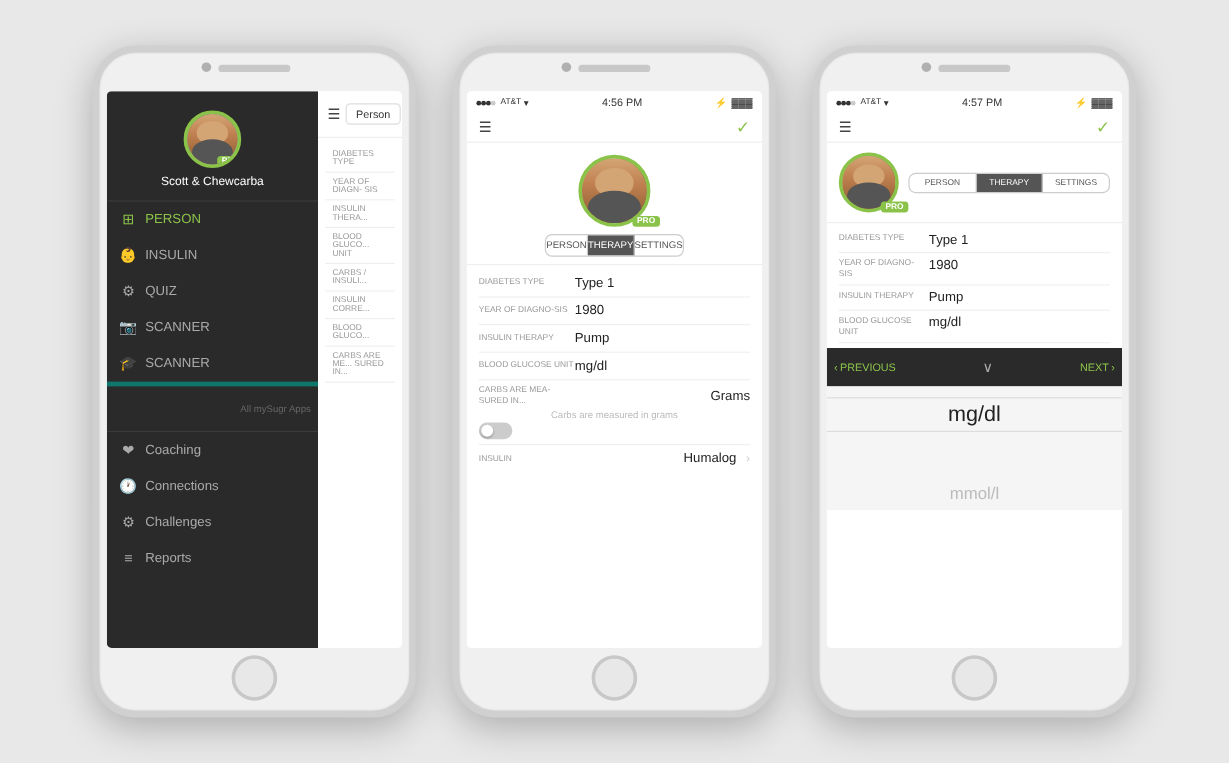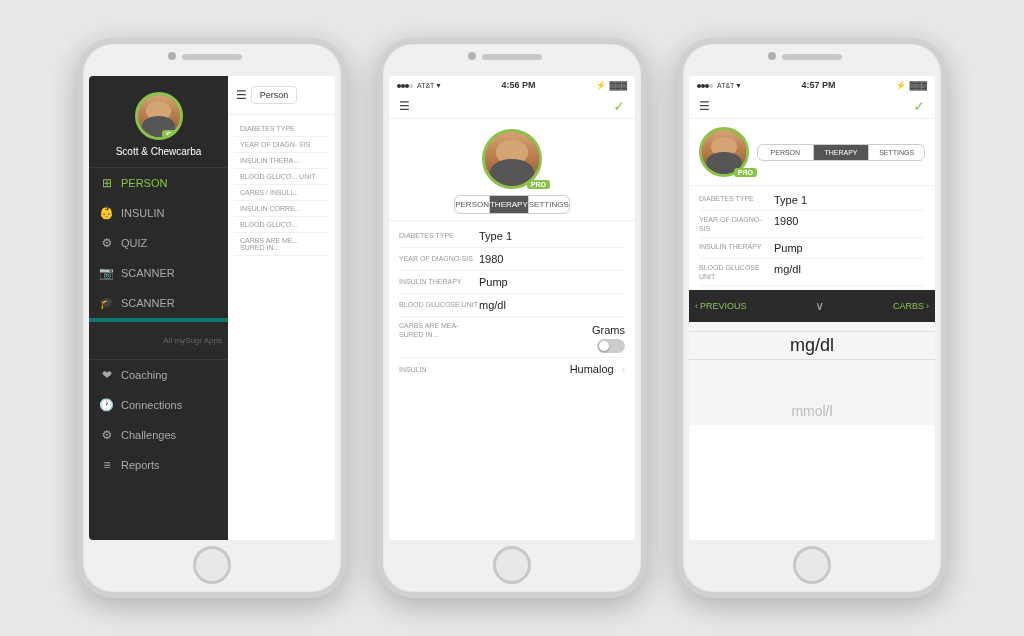--- a/index.html
+++ b/index.html
@@ -87,21 +87,21 @@
       border-radius: 4px;
     }
 
     
     .p1-screen {
       display: flex;
       height: 100%;
     }
 
     .p1-sidebar {
-      width: 139px;
+      width: 176px;
       background: #2a2a2a;
       flex-shrink: 0;
       display: flex;
       flex-direction: column;
       justify-content: center;
     }
 
     .p1-sidebar-header {
       display: flex;
       flex-direction: column;
@@ -228,21 +228,21 @@
       align-items: center;
       justify-content: space-between;
       padding: 2px 8px;
       font-size: 8px;
       color: #333;
       background: #fff;
       height: 18px;
     }
 
     .status-left { display: flex; gap: 2px; align-items: center; }
-    .status-center { font-size: 9px; font-weight: 700; }
+    .status-center { font-size: 9px; font-weight: 400; }
     .status-right { display: flex; gap: 3px; align-items: center; font-size: 8px; }
 
     .signal-dots span {
       display: inline-block;
       width: 4px;
       height: 4px;
       border-radius: 50%;
       background: #333;
     }
     .signal-dots span:last-child { background: #ccc; }
@@ -352,21 +352,21 @@
     .form-row .f-value {
       font-size: 11px;
       color: #222;
       flex: 1;
     }
 
     .form-row-toggle {
       display: flex;
       padding: 4px 0;
       border-bottom: 1px solid #f0f0f0;
-      align-items: flex-end;
+      align-items: flex-start;
       flex-direction: column;
     }
 
     .toggle-row {
       display: flex;
       width: 100%;
       align-items: center;
       justify-content: space-between;
     }
 
@@ -781,20 +781,21 @@
           </div>
           <div class="form-row">
             <div class="f-label">BLOOD GLUCOSE UNIT</div>
             <div class="f-value">mg/dl</div>
           </div>
           <div class="form-row-toggle">
             <div class="toggle-row">
               <div class="toggle-label-text">CARBS ARE MEA-<br>SURED IN...</div>
               <div class="toggle-value-text">Grams</div>
             </div>
+            <div class="toggle-hint">Carbs are measured in grams</div>
             <div class="toggle-switch"></div>
           </div>
           <div class="insulin-row">
             <div class="insulin-label">INSULIN</div>
             <div class="insulin-value">
               <span>Humalog</span>
               <span class="chevron-right">›</span>
             </div>
           </div>
         </div>
@@ -862,21 +863,21 @@
 
         <div class="p3-nav-bar">
           <div class="p3-nav-prev">
             <span>‹</span>
             <span>PREVIOUS</span>
           </div>
           <div class="p3-nav-center">
             <span class="p3-nav-down">∨</span>
           </div>
           <div class="p3-nav-next">
-            <span>CARBS</span>
+            <span>NEXT</span>
             <span>›</span>
           </div>
         </div>
 
         <div class="p3-picker">
           <div class="p3-picker-line"></div>
           <div class="p3-picker-selected">mg/dl</div>
           <div class="p3-picker-line"></div>
           <div class="p3-picker-dim">mmol/l</div>
         </div>

